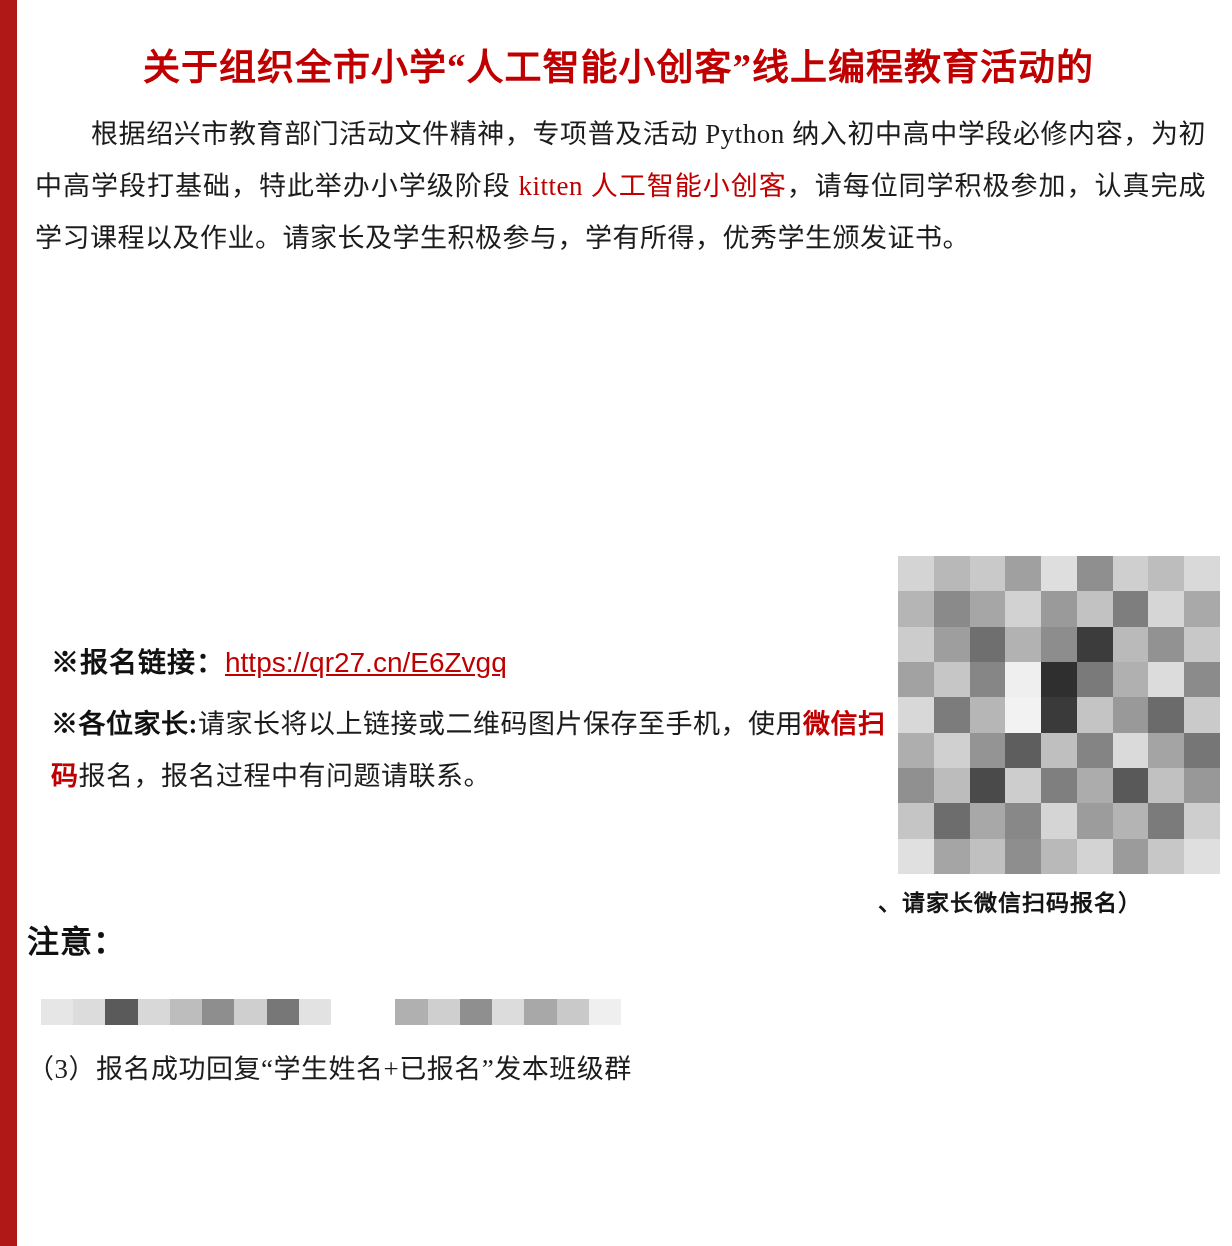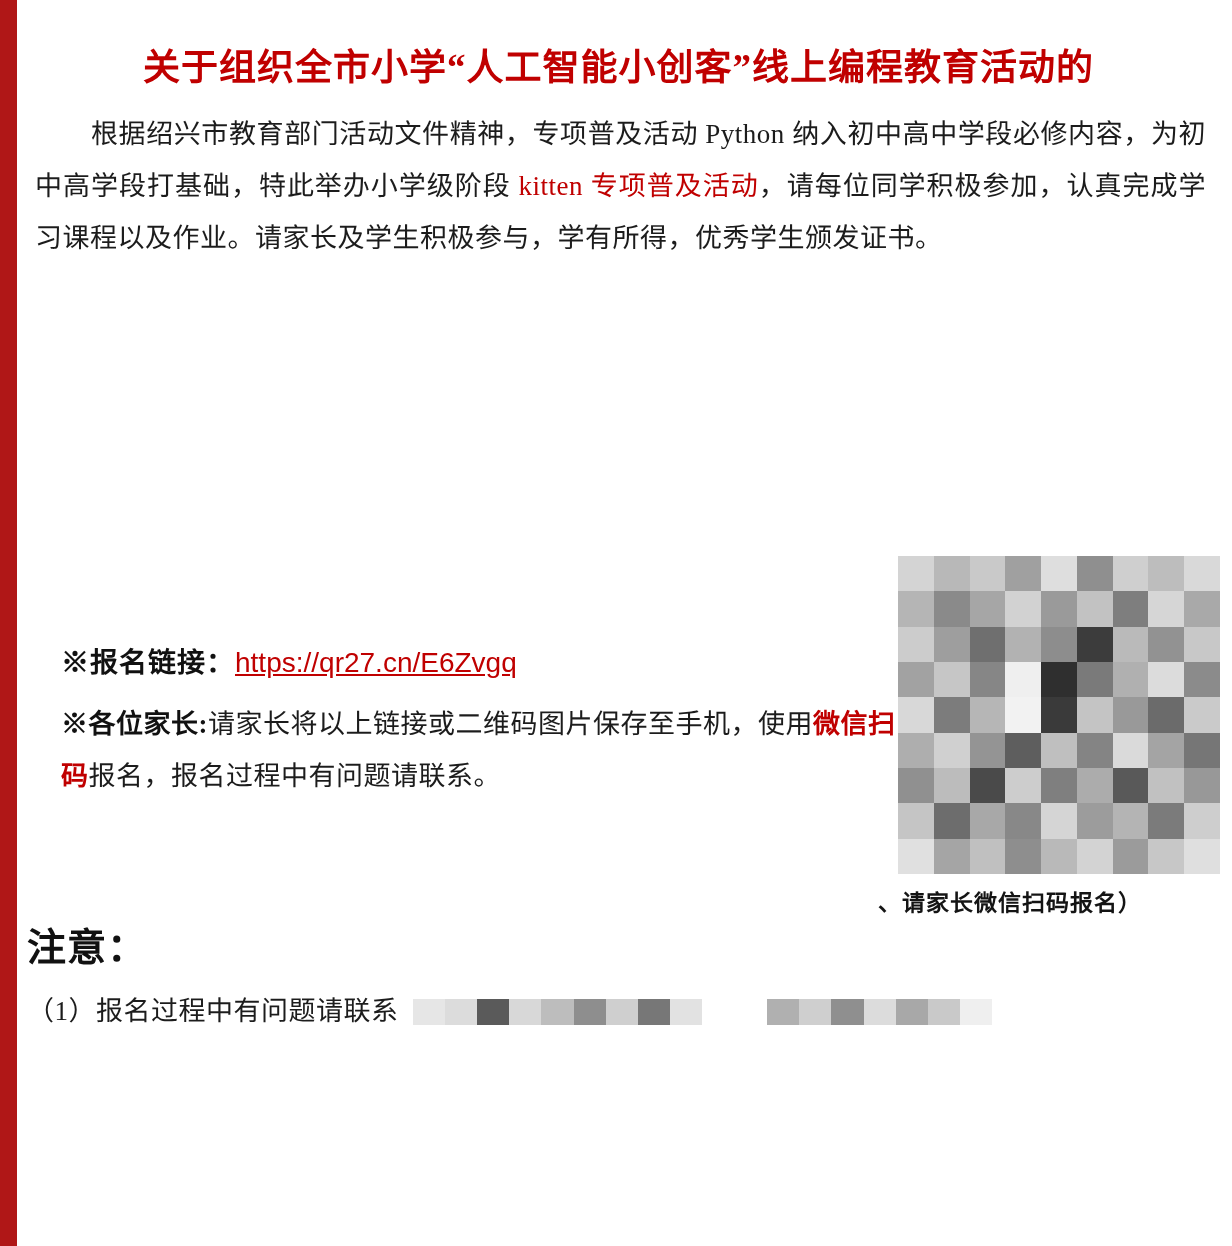--- a/index.html
+++ b/index.html
@@ -67,21 +67,21 @@
     text-align: justify;
     margin: 10px 0 0 8px;
     text-indent: 56px;
     letter-spacing: 0.5px;
   }
   .body-para .hl {
     color: #c00000;
   }
   .mid-block {
     position: absolute;
-    left: 44px;
+    left: 34px;
     top: 640px;
     width: 850px;
   }
   .line-link {
     font-size: 28px;
     font-weight: bold;
     color: #111;
     letter-spacing: 1px;
     white-space: nowrap;
   }
@@ -133,21 +133,21 @@
     font-size: 23px;
     font-weight: bold;
     color: #141414;
     letter-spacing: 1px;
     white-space: nowrap;
   }
   .notice-title {
     position: absolute;
     left: 27px;
     top: 916px;
-    font-size: 39px;
+    font-size: 32px;
     font-weight: bold;
     color: #111;
     letter-spacing: 1px;
   }
   .notice-list {
     position: absolute;
     left: 27px;
     top: 982px;
     width: 1150px;
   }
@@ -183,21 +183,21 @@
 
   <div class="left-bar"></div>
 
   <div class="content">
 
     <div class="doc-title">
       <span>关于组织全市小学“人工智能小创客”线上编程教育活动的</span>
     </div>
 
 
-    <div class="body-para"><span>根据绍兴市教育部门活动文件精神，专项普及活动 Python 纳入初中高中学段必修内容，为初中高学段打基础，特此举办小学级阶段 </span><span class="hl">kitten 专项普及活动</span><span>，请每位同学积极参加，认真完成学习课程以及作业。请家长及学生积极参与，学有所得，优秀学生颁发证书。</span></div>
+    <div class="body-para"><span>根据绍兴市教育部门活动文件精神，专项普及活动 Python 纳入初中高中学段必修内容，为初中高学段打基础，特此举办小学级阶段 </span><span class="hl">kitten 人工智能小创客</span><span>，请每位同学积极参加，认真完成学习课程以及作业。请家长及学生积极参与，学有所得，优秀学生颁发证书。</span></div>
 
     <div class="mid-block">
       <div class="line-link"><span>※报名链接：</span><a class="link-url" href="#">https://qr27.cn/E6Zvgq</a></div>
       <div class="line-method"><span class="lbl">※各位家长:</span><span>请家长将以上链接或二维码图片保存至手机，使用</span><span class="hl">微信扫码</span><span>报名，报名过程中有问题请联系。</span></div>
     </div>
 
   </div>
 
   <div class="qr-wrap">
     <div class="qr-grid">
@@ -283,35 +283,36 @@
         <i style="background:#c7c7c7"></i>
         <i style="background:#dfdfdf"></i>
     </div>
   </div>
 
   <div class="qr-caption">、请家长微信扫码报名）</div>
 
   <div class="notice-title">注意：</div>
 
   <div class="notice-list">
-    <div class="notice-item"><span>（1）报名过程中有问题请联系</span><span class="redacted"><span class="rg">
+    <div class="notice-item"><span class="redacted"><span class="rg">
             <i style="background:#e6e6e6"></i>
             <i style="background:#dcdcdc"></i>
             <i style="background:#5a5a5a"></i>
             <i style="background:#d8d8d8"></i>
             <i style="background:#bdbdbd"></i>
             <i style="background:#8e8e8e"></i>
             <i style="background:#cfcfcf"></i>
             <i style="background:#777777"></i>
             <i style="background:#e2e2e2"></i>
             <i style="background:#ffffff"></i>
             <i style="background:#ffffff"></i>
             <i style="background:#b0b0b0"></i>
             <i style="background:#cfcfcf"></i>
             <i style="background:#8f8f8f"></i>
             <i style="background:#dcdcdc"></i>
             <i style="background:#a8a8a8"></i>
             <i style="background:#c9c9c9"></i>
             <i style="background:#efefef"></i>
           </span></span></div>
+    <div class="notice-item">（3）报名成功回复“学生姓名+已报名”发本班级群</div>
   </div>
 
 </div>
 
 </body></html>

